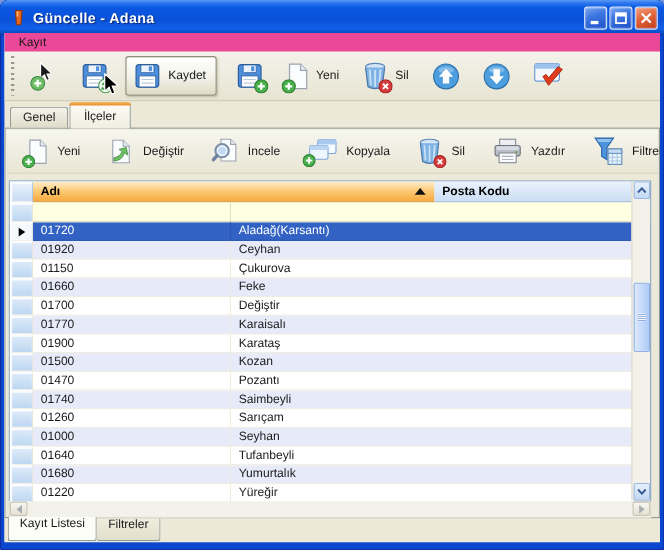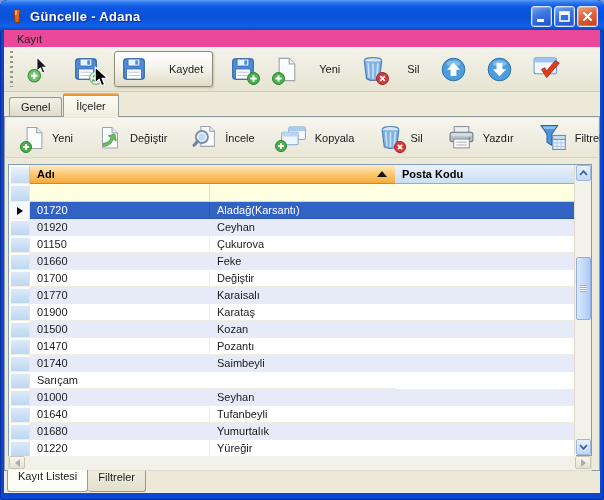--- a/index.html
+++ b/index.html
@@ -21,21 +21,21 @@
   
   .wbody{position:absolute;left:4px;right:4px;top:30px;bottom:7px;background:#ECE9D8;overflow:hidden;}
 
   .menubar{position:absolute;left:0;right:0;top:0;height:17px;background:#ec4899;display:flex;align-items:center;padding-left:7px;font-size:11px;color:#1a1a1a;}
   .menu-item{padding:1px 6px;}
 
   
   .toolbar{display:flex;align-items:center;}
   .main-toolbar{position:absolute;left:0;right:0;top:17px;height:45px;background:linear-gradient(180deg,#F4F3EB,#E7E4D2);border-bottom:1px solid #CFCBB8;padding-left:4px;}
   .gripper{width:7px;height:80%;margin-right:6px;background:repeating-linear-gradient(180deg,#9B988A 0 2px,transparent 2px 5px);background-size:3px 100%;background-repeat:no-repeat;background-position:2px 0;}
-  .tbtn{display:inline-flex;align-items:center;gap:22px;background:transparent;border:1px solid transparent;border-radius:3px;padding:3px 5px;font-size:11px;font-family:inherit;color:#1a1a1a;margin-right:9px;}
+  .tbtn{display:inline-flex;align-items:center;gap:6px;background:transparent;border:1px solid transparent;border-radius:3px;padding:3px 5px;font-size:11px;font-family:inherit;color:#1a1a1a;margin-right:9px;}
   .tbtn.raised{background:linear-gradient(180deg,#FFFFFF,#F2F1E8 55%,#DFDBC6);border:1px solid #8F8D78;box-shadow:1px 1px 2px rgba(120,115,90,.35);padding:4px 9px 4px 6px;margin-right:11px;}
   .icw{position:relative;display:inline-flex;}
   .badge{position:absolute;display:inline-flex;}
   .b-br{right:-4px;bottom:-3px;}
   .b-bl{left:-5px;bottom:-3px;}
 
   .tabstrip{position:absolute;left:0;right:0;top:62px;height:24px;display:flex;align-items:flex-end;padding-left:5px;}
   .tab{font-size:11px;color:#1a1a1a;display:flex;align-items:center;justify-content:center;border-radius:3px 3px 0 0;position:relative;z-index:3;}
   .tab.inactive{height:19px;padding:0 11px;background:linear-gradient(180deg,#F4F3EA,#DFDBC8);border:1px solid #919B9C;border-bottom:none;margin-right:1px;}
   .tab.active{height:24px;padding:0 12px;background:linear-gradient(180deg,#FDFCF6,#F0EEDF);border:1px solid #919B9C;border-bottom:none;margin-bottom:-1px;}
@@ -449,20 +449,21 @@
     <div class="cell code">01470</div>
     <div class="cell name">Pozantı</div>
   </div>
             <div class="grow alt">
     <div class="ind"></div>
     <div class="cell code">01740</div>
     <div class="cell name">Saimbeyli</div>
   </div>
             <div class="grow">
     <div class="ind"></div>
+    <div class="cell code">01260</div>
     <div class="cell name">Sarıçam</div>
   </div>
             <div class="grow alt">
     <div class="ind"></div>
     <div class="cell code">01000</div>
     <div class="cell name">Seyhan</div>
   </div>
             <div class="grow">
     <div class="ind"></div>
     <div class="cell code">01640</div>

